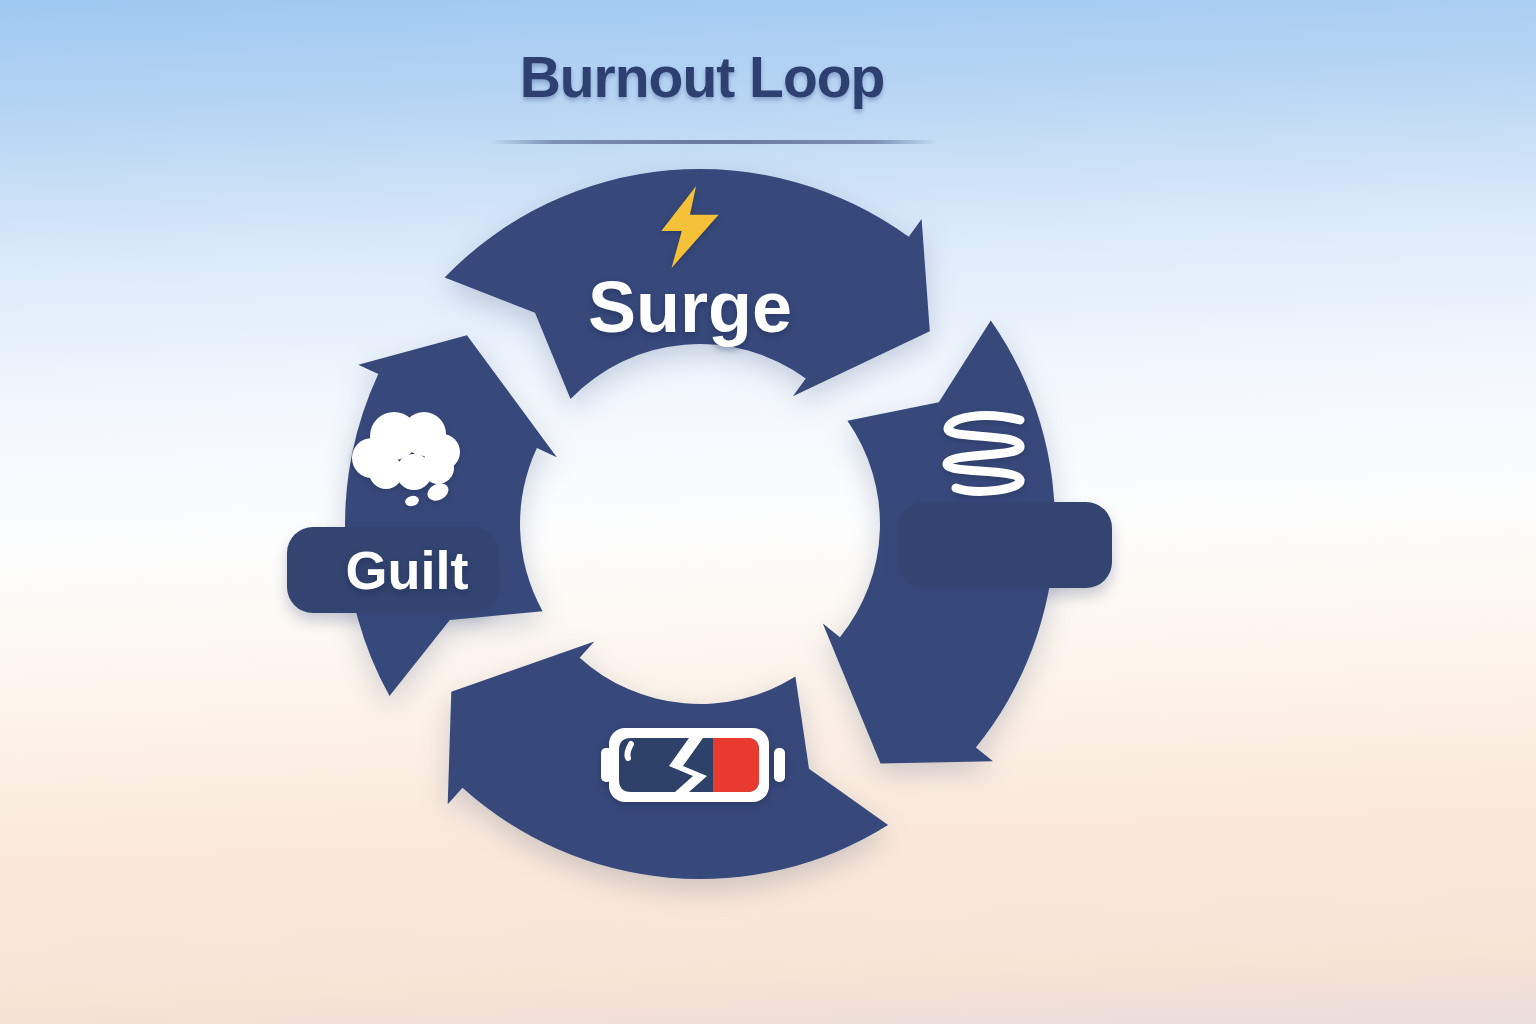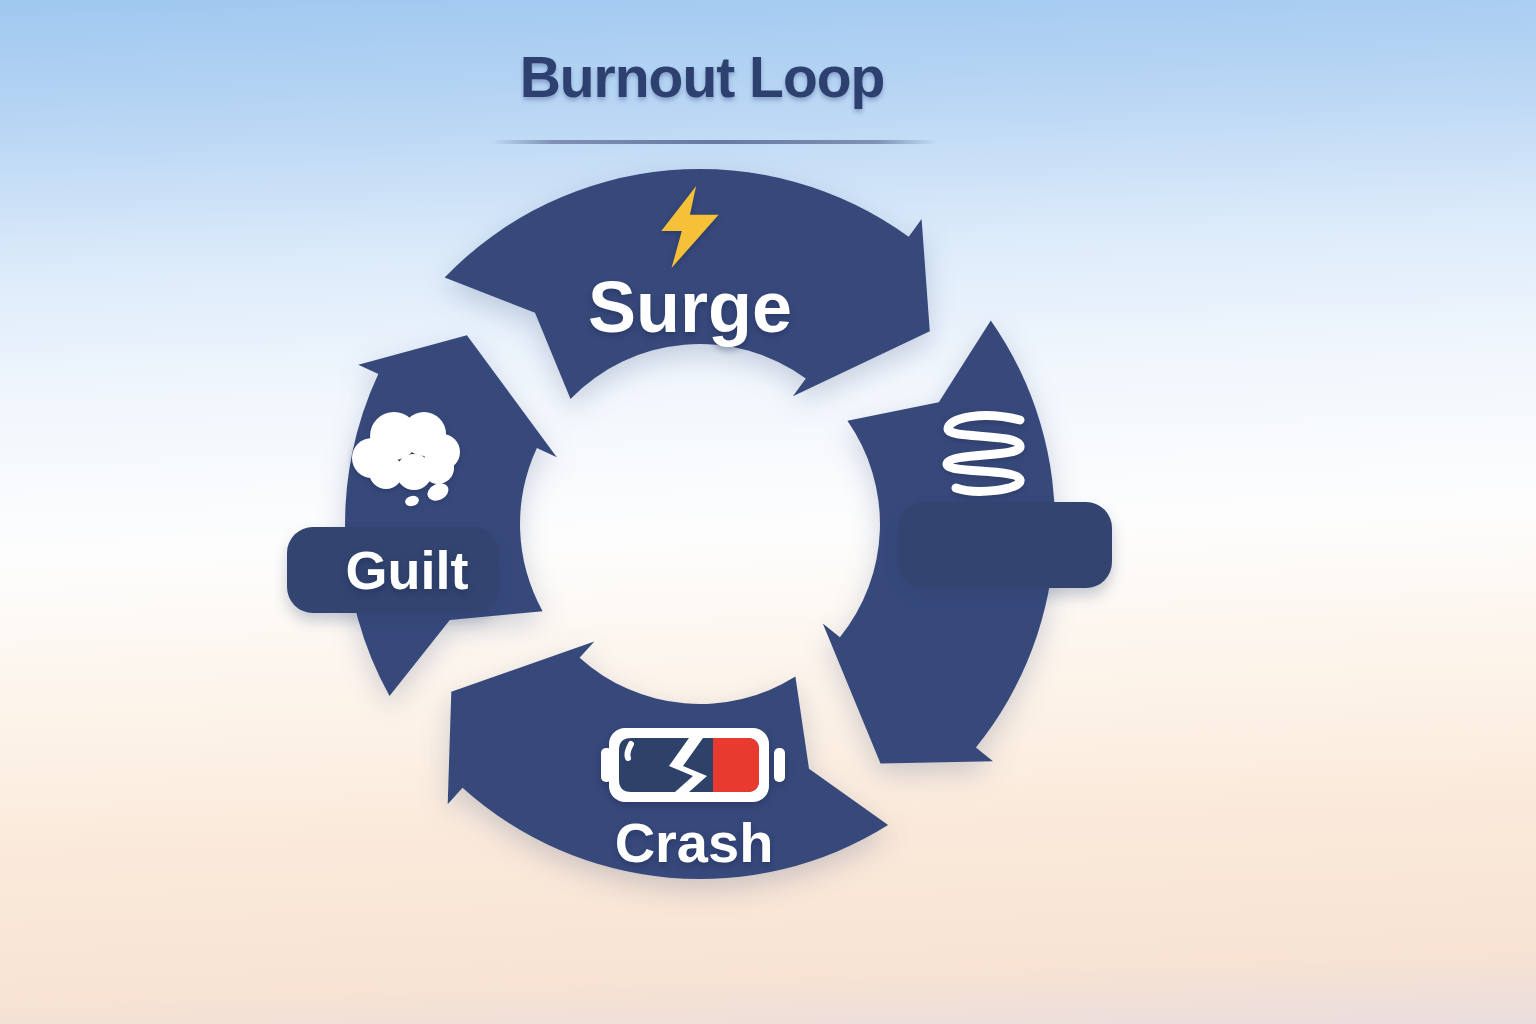--- a/index.html
+++ b/index.html
@@ -103,16 +103,15 @@
       <rect x="173" y="26" width="11" height="34" rx="5" fill="#ffffff"></rect>
       <rect x="8" y="6" width="160" height="74" rx="16" fill="#ffffff"></rect>
       <path d="M 30,16 H 88 L 68,44 L 92,54 L 74,70 H 30 Q 18,70 18,58 V 28 Q 18,16 30,16 Z" fill="#2e4168"></path>
       <path d="M 102,16 H 146 Q 158,16 158,28 V 58 Q 158,70 146,70 H 88 L 106,54 L 82,44 Z" fill="#2e4168"></path>
       <path d="M 112,16 H 146 Q 158,16 158,28 V 58 Q 158,70 146,70 H 112 Z" fill="#e83a2f"></path>
       <path d="M 30,22 q -5,9 -3,14" fill="none" stroke-width="6" stroke-linecap="round" stroke="#ffffff"></path>
     </g>
   </svg>
 
   <div class="stage-label label-surge">Surge</div>
-  <div class="stage-label label-crash">Crash</div>
   <div class="stage-label label-guilt">Guilt</div>
 
 </div>
 
 </body></html>

